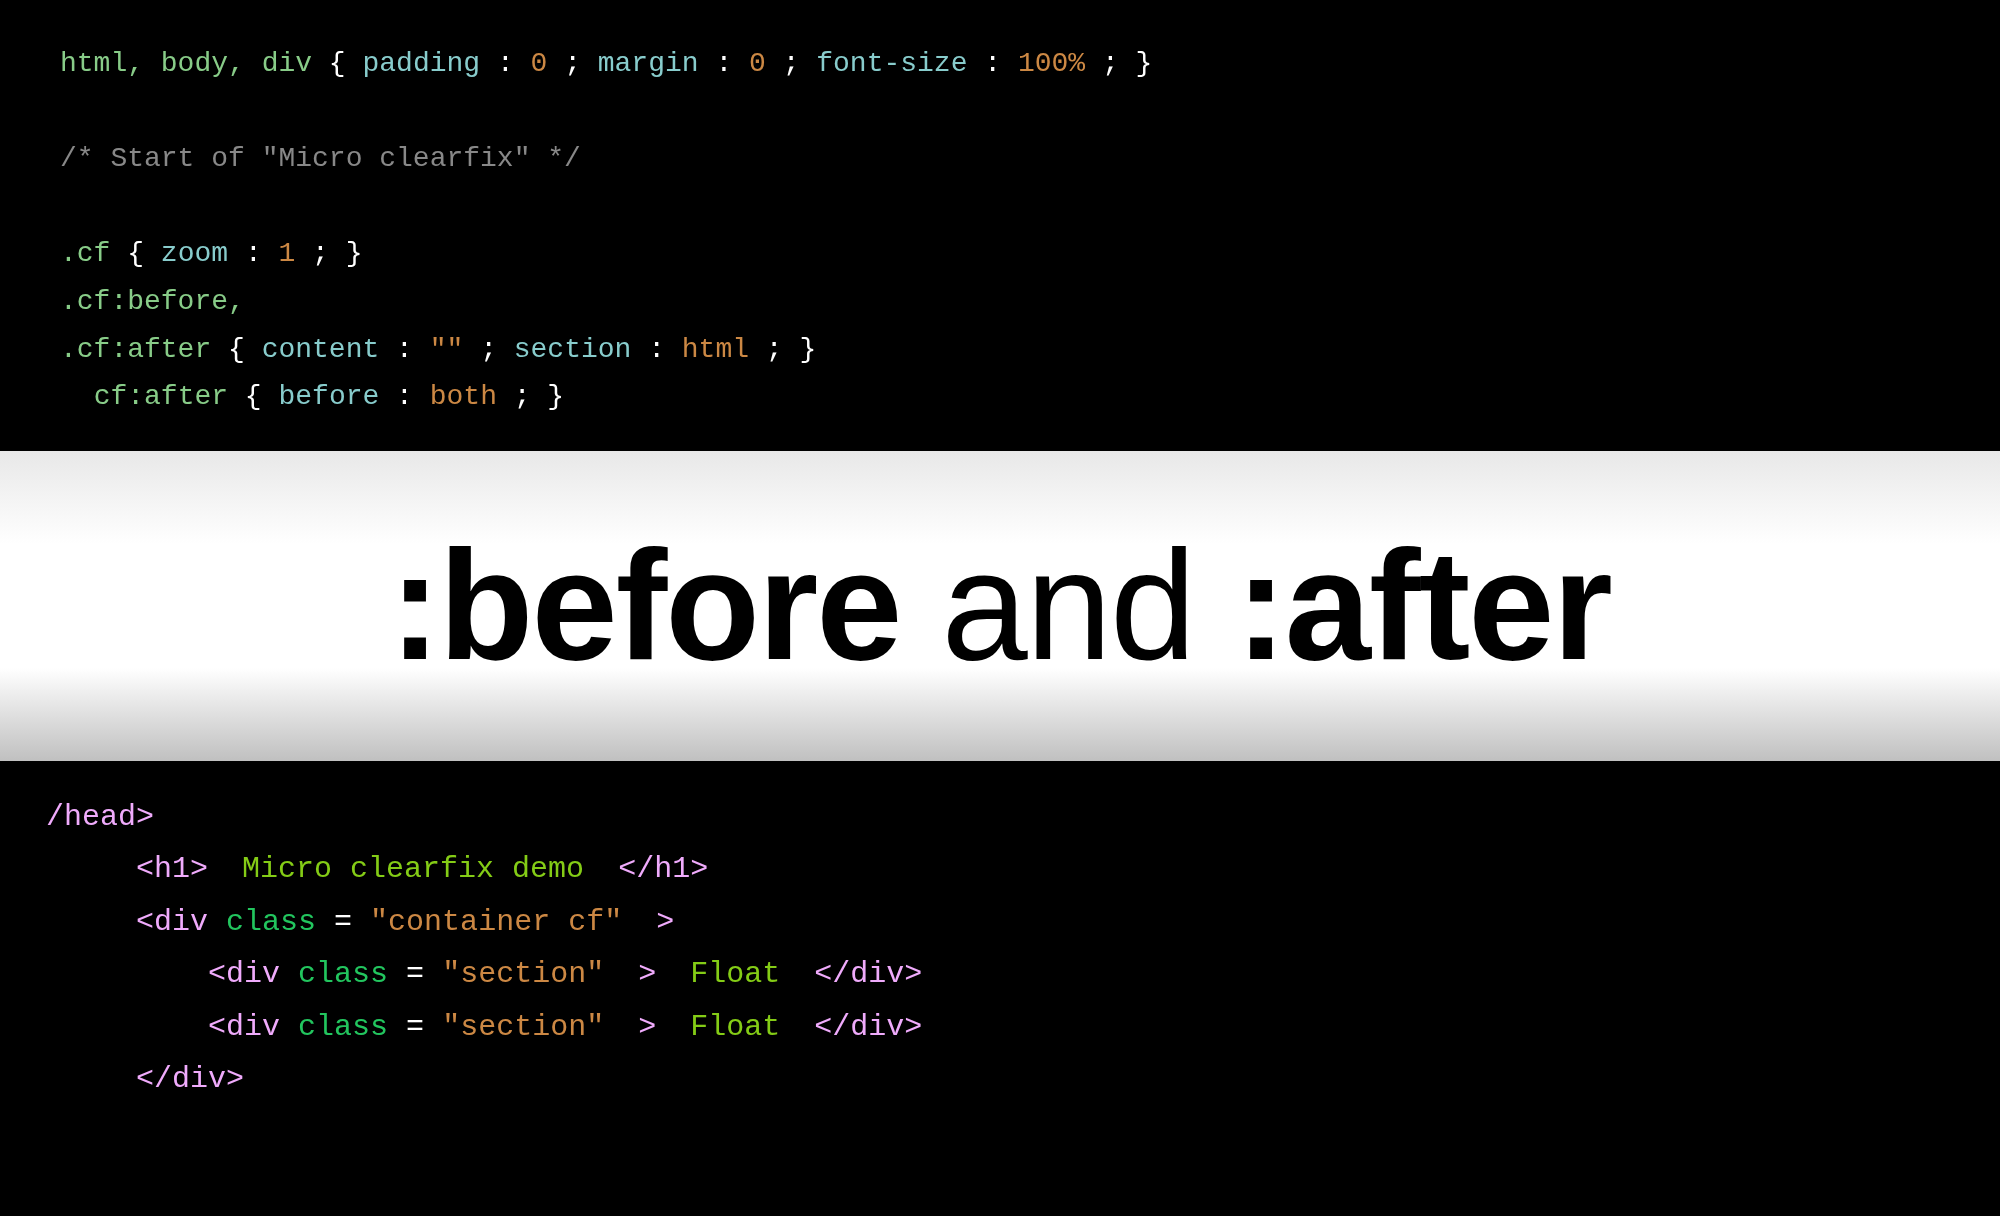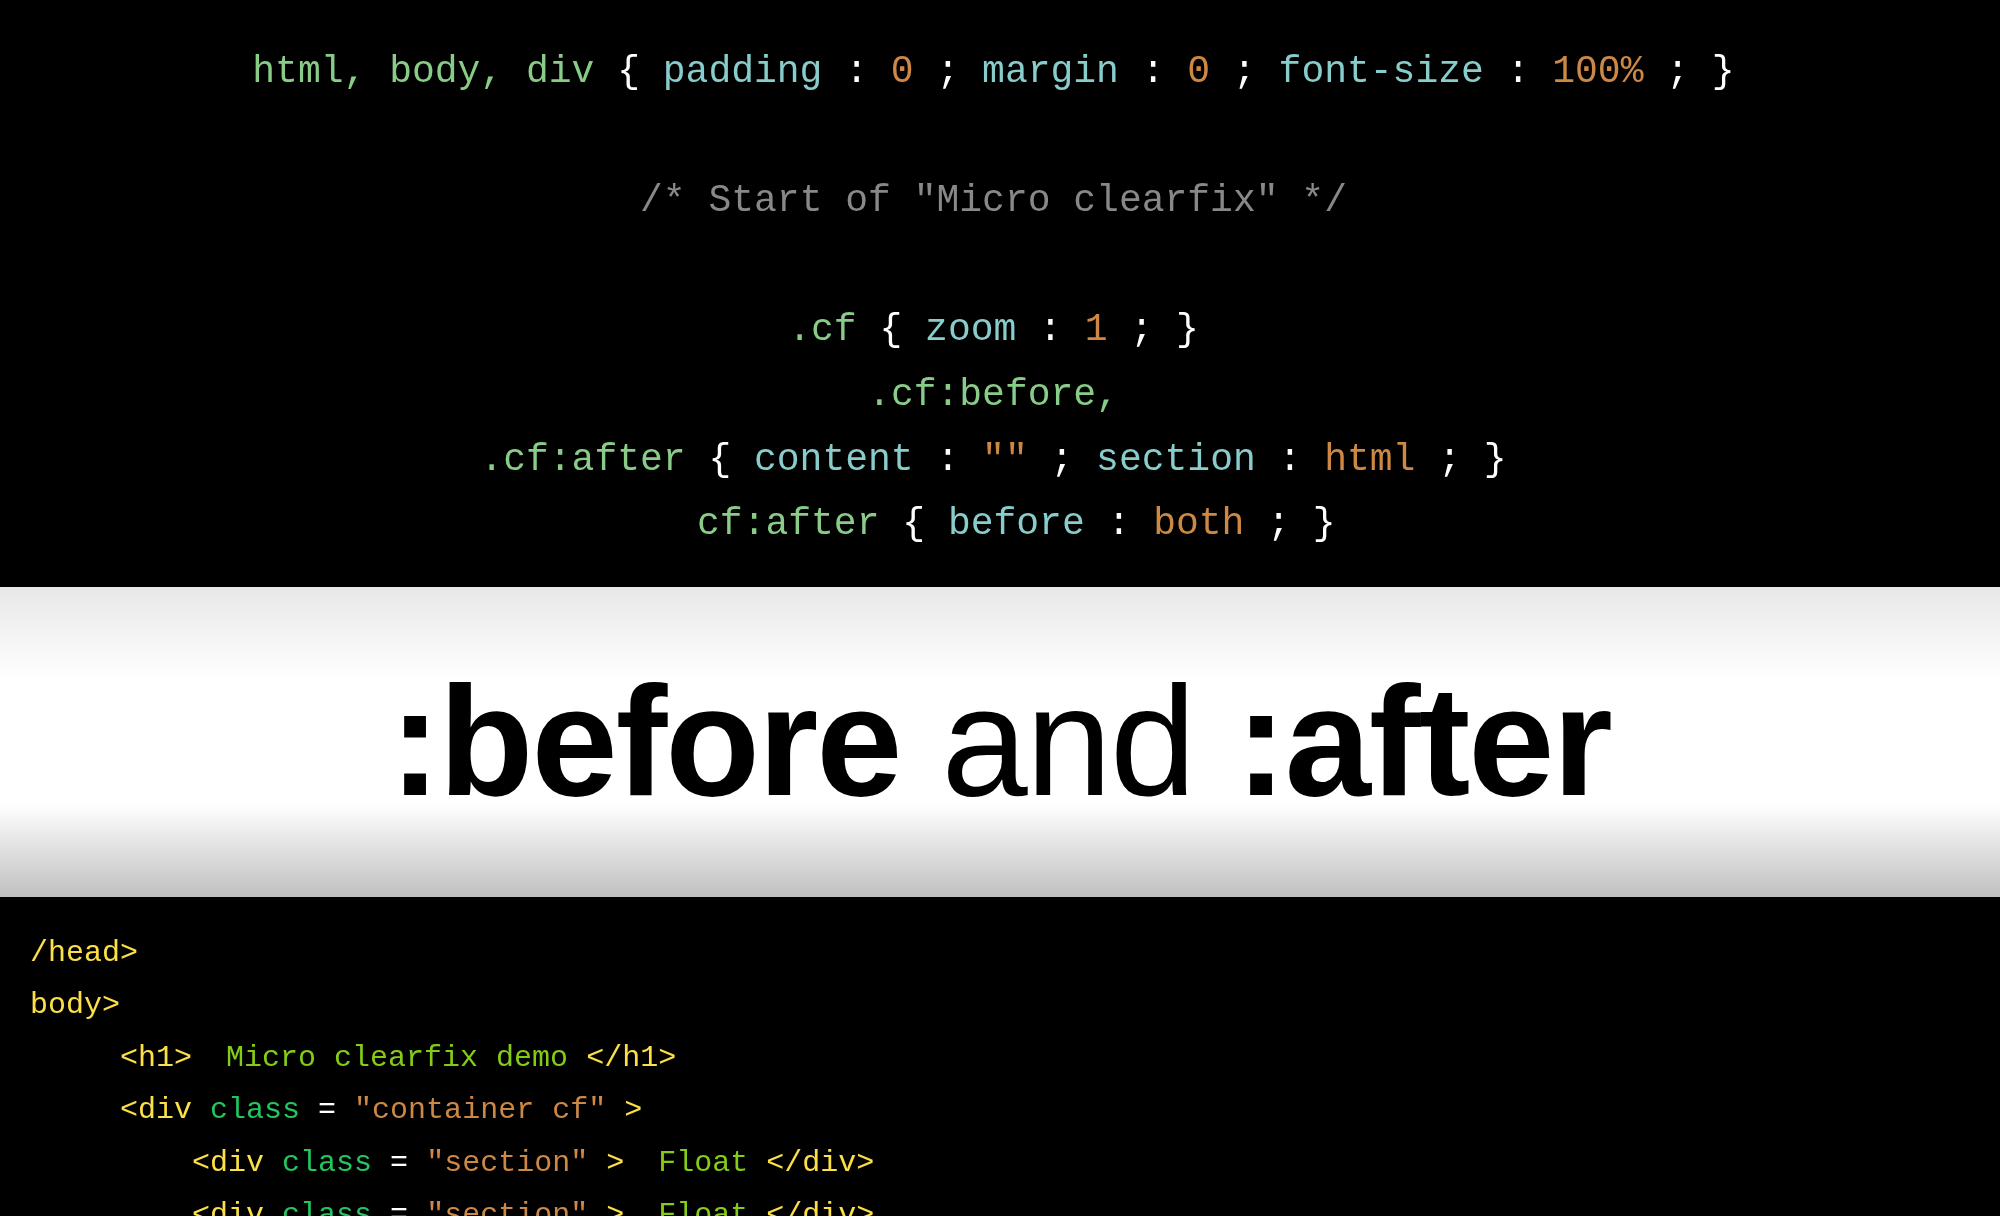--- a/index.html
+++ b/index.html
@@ -9,22 +9,21 @@
       font-family: 'Courier New', Courier, monospace;
       overflow: hidden;
       width: 2000px;
       height: 1216px;
     }
 
     .top-code-block {
       background: #000;
       padding: 40px 73px 30px 60px;
       line-height: 1.7;
-      font-size: 38px;
-      text-align: center;
+      font-size: 28px;
     }
 
     .banner-block {
       background: linear-gradient(to bottom, #e8e8e8 0%, #ffffff 30%, #ffffff 70%, #c0c0c0 100%);
       display: flex;
       align-items: center;
       justify-content: center;
       height: 310px;
       width: 100%;
     }
@@ -54,21 +53,21 @@
       font-size: 30px;
     }
 
     
     .c-selector { color: #88cc88; }       
     .c-property { color: #88cccc; }       
     .c-value    { color: #cc8844; }       
     .c-brace    { color: #ffffff; }       
     .c-comment  { color: #888888; }       
     .c-string   { color: #cc8844; }
-    .c-tag      { color: #fde047; }
+    .c-tag      { color: #f0abfc; margin-left: 16px; }
     .c-attr     { color: #22c55e; }
     .c-attrval  { color: #cc8844; }
     .c-text     { color: #84cc16; margin-left: 16px; }
     .c-num      { color: #cc8844; }
   </style>
 </head>
 <body>
 
 <div class="top-code-block">
   <div>
@@ -137,23 +136,20 @@
   <div class="banner-text">
     <span class="banner-bold">:before</span><span class="banner-normal"> and </span><span class="banner-bold">:after</span>
   </div>
 </div>
 
 <div class="bottom-code-block">
   <div>
     <span class="c-tag">/head&gt;</span>
   </div>
   <div>
-    <span class="c-tag">body&gt;</span>
-  </div>
-  <div>
     <span class="c-brace">&nbsp;&nbsp;&nbsp;&nbsp;</span>
     <span class="c-tag">&lt;h1&gt;</span>
     <span class="c-text">Micro clearfix demo</span>
     <span class="c-tag">&lt;/h1&gt;</span>
   </div>
   <div>
     <span class="c-brace">&nbsp;&nbsp;&nbsp;&nbsp;</span>
     <span class="c-tag">&lt;div </span>
     <span class="c-attr">class</span>
     <span class="c-brace">=</span>

